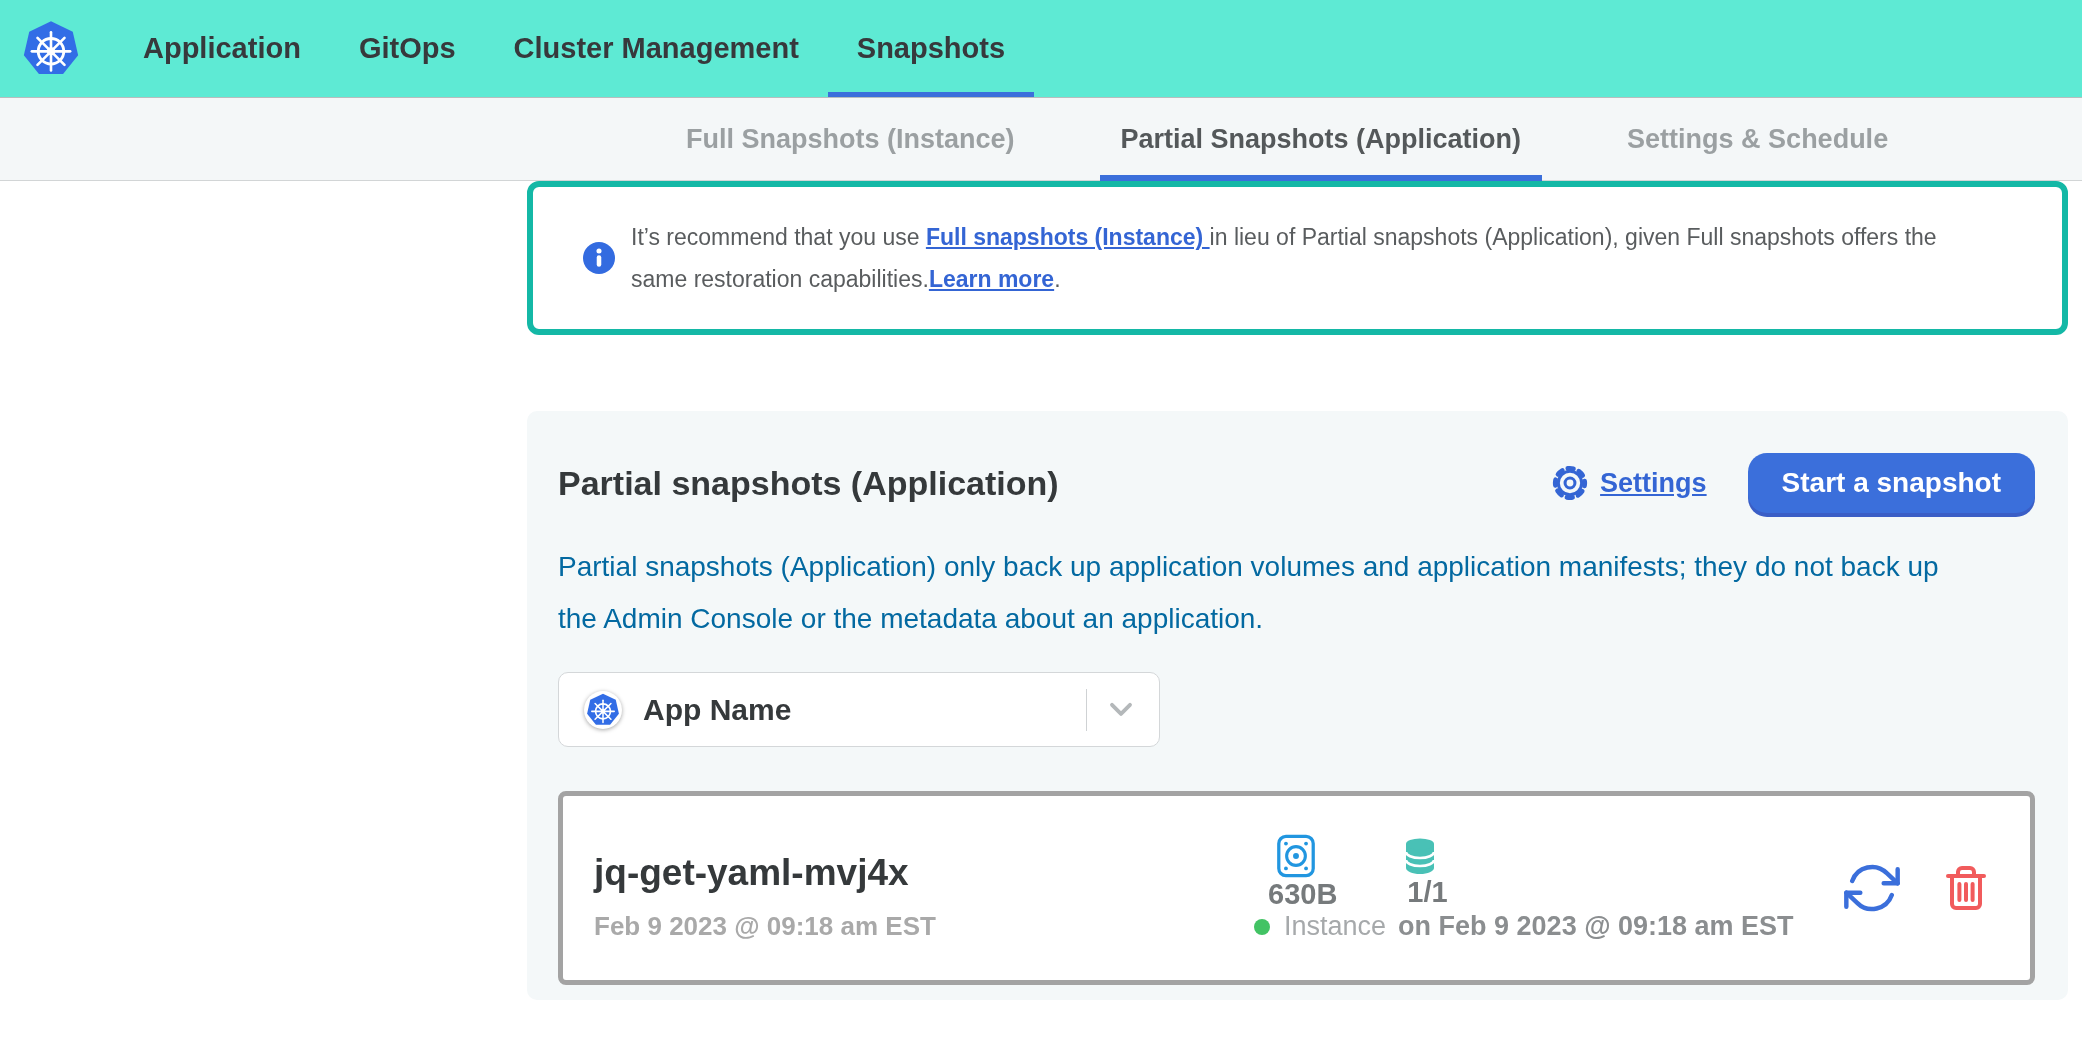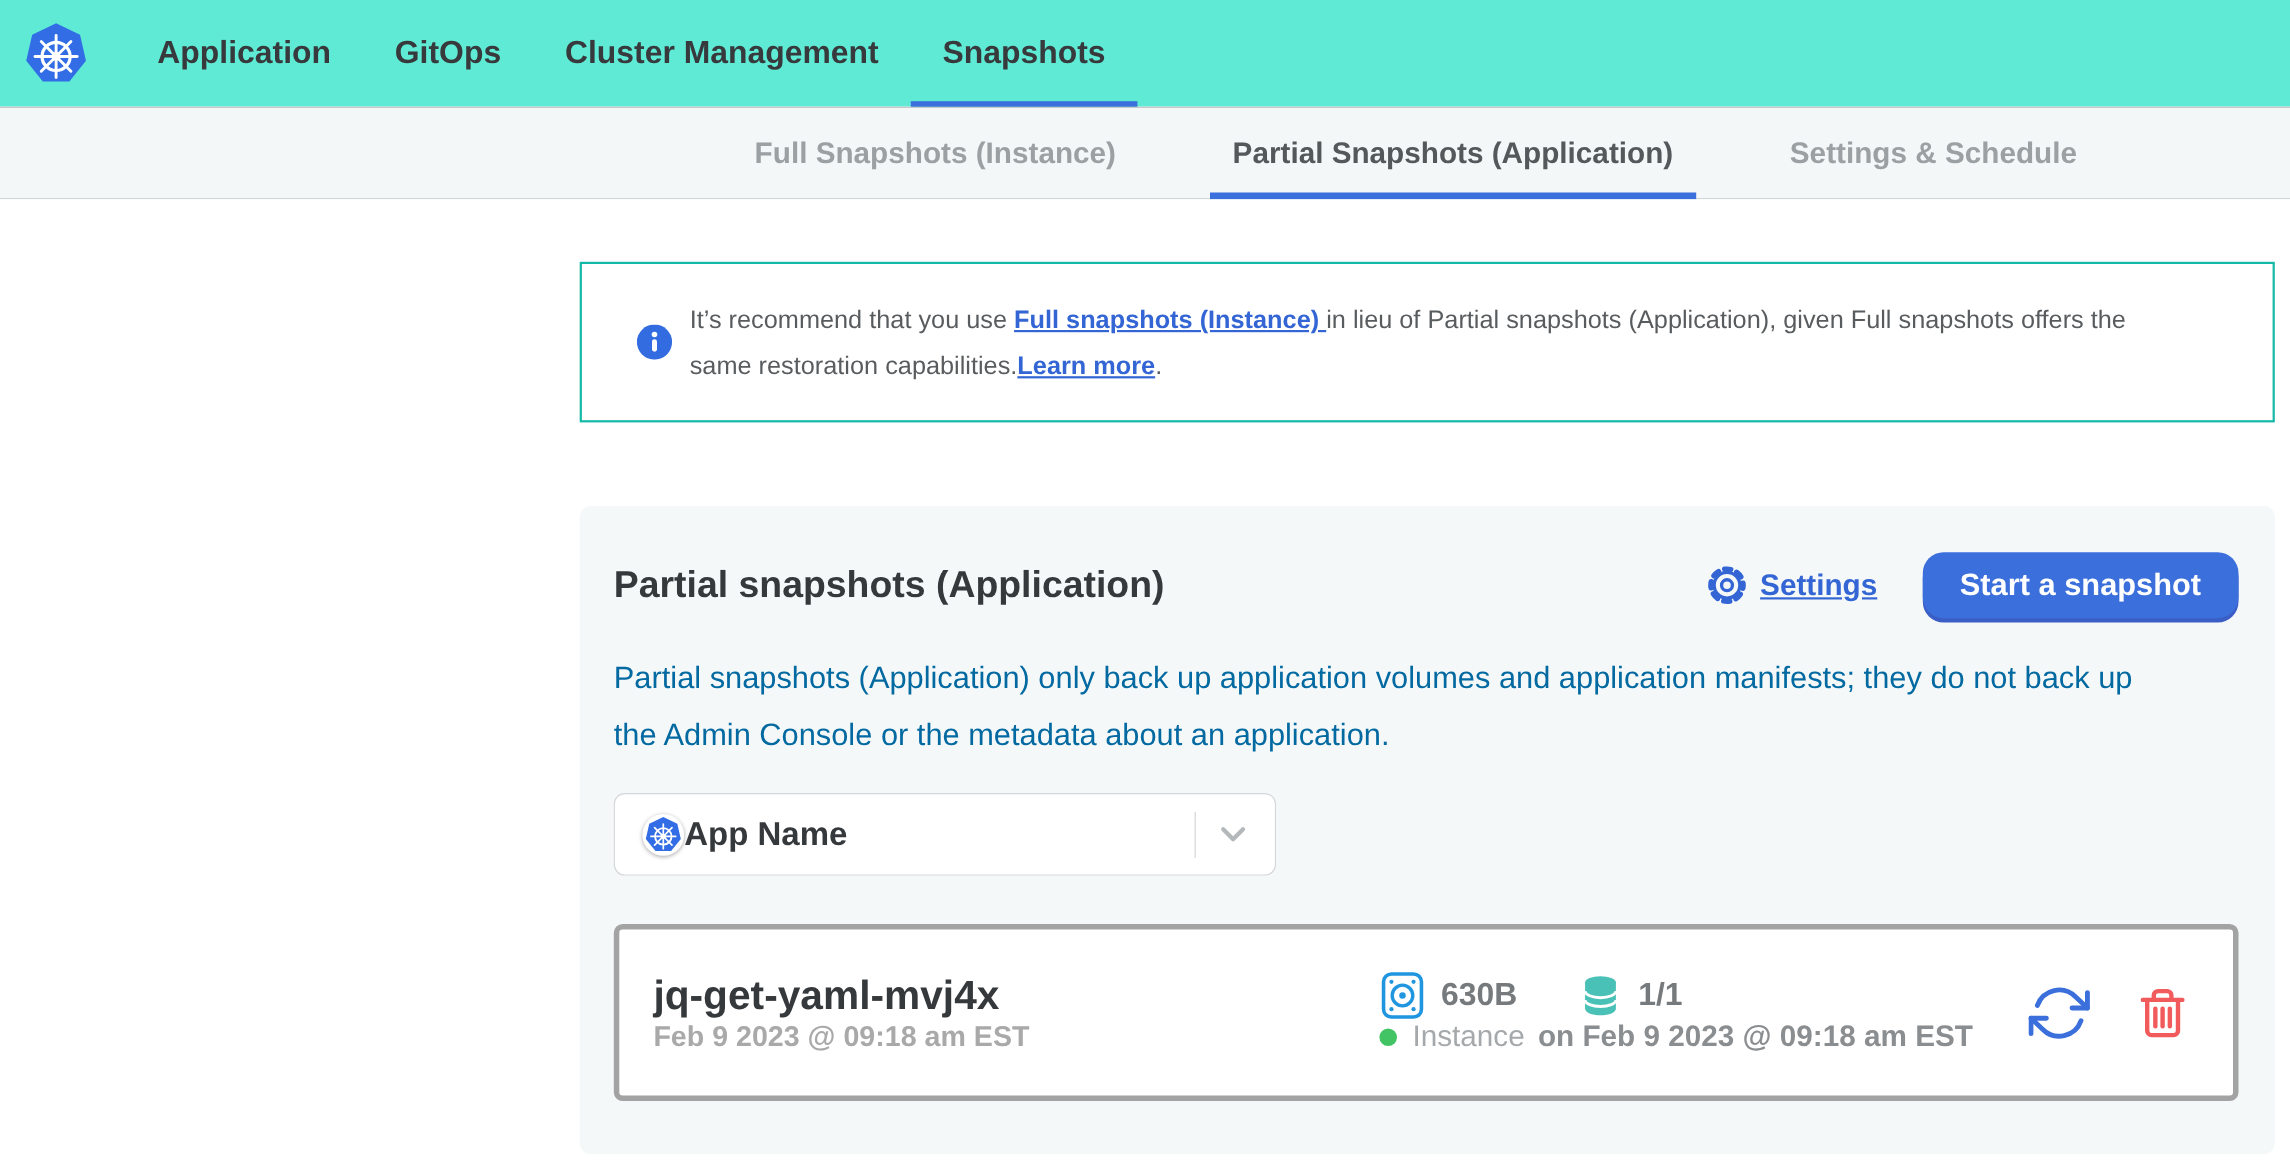--- a/index.html
+++ b/index.html
@@ -34,21 +34,21 @@
   .subtab{position:relative;display:flex;align-items:center;padding:0 21px;margin-right:64px;
     font-size:27px;font-weight:600;color:#9ba0a2;cursor:pointer;white-space:nowrap;}
   .subtab.active{color:#54585a;font-weight:700;}
   .subtab.active::after{content:"";position:absolute;left:0;right:0;bottom:-1px;height:6px;
     background:var(--underline-blue);}
 
   
   .content{margin-left:527px;width:1541px;}
 
   
-  .info-box{margin-top:57px;background:#fff;border:2px solid #14b8a6;border-radius:0;
+  .info-box{background:#fff;border:6px solid #14b8a6;border-radius:12px;
     padding:29px 30px 29px 50px;display:flex;align-items:center;}
   .info-icon{width:32px;height:32px;flex:none;margin-right:16px;color:#336be0;}
   .info-text{font-size:23px;line-height:42px;color:#595c5e;}
   .info-link{color:var(--link-blue);font-weight:700;text-decoration:underline;cursor:pointer;white-space:pre;}
 
   
   .panel{margin-top:76px;background:var(--panel-bg);border-radius:10px;
     padding:42px 33px 28px 31px;height:589px;}
   .panel-header{display:flex;align-items:center;}
   .panel-title{font-size:34px;font-weight:700;color:#35393b;}
@@ -61,32 +61,32 @@
     box-shadow:0 4px 0 #3a5ec6;cursor:pointer;}
 
   .panel-desc{margin-top:28px;font-size:28px;line-height:52px;color:#0369a1;}
 
   
   .dropdown{margin-top:27px;width:602px;height:75px;background:#fff;border:1px solid #d4d7d9;
     border-radius:10px;display:flex;align-items:center;padding:0 20px 0 25px;cursor:pointer;}
   .mini-logo-badge{width:38px;height:38px;border-radius:50%;background:#fff;flex:none;
     box-shadow:0 1px 4px rgba(0,0,0,.35);display:flex;align-items:center;justify-content:center;}
   .mini-logo{width:34px;height:34px;display:block;}
-  .dropdown-label{font-size:30px;font-weight:700;color:#35393b;}
+  .dropdown-label{margin-left:21px;font-size:30px;font-weight:700;color:#35393b;}
   .dropdown-divider{margin-left:auto;width:1px;height:42px;background:#cfd2d4;}
   .chevron-icon{margin-left:16px;width:36px;height:36px;color:#b4b8ba;}
 
   
   .snap-row{margin-top:44px;background:#fff;border:5px solid #a3a3a3;border-radius:8px;
     padding:38px 40px 38px 31px;display:grid;grid-template-columns:660px 1fr auto;
     grid-template-rows:auto auto;align-items:center;}
   .snap-name{grid-column:1;grid-row:1;font-size:37px;font-weight:700;color:#35393b;}
   .snap-date{grid-column:1;grid-row:2;font-size:26px;font-weight:700;color:#a9a9a9;}
   .snap-stats{grid-column:2;grid-row:1;display:flex;align-items:center;}
-  .stat{display:flex;align-items:center;margin-right:56px;}
+  .stat{display:flex;align-items:center;margin-right:56px;flex-direction:column;}
   .stat-icon{width:42px;height:44px;flex:none;}
   .size-icon{color:var(--size-icon-blue);}
   .volume-icon{color:var(--volume-teal);width:40px;height:40px;}
   .stat-label{margin-left:14px;font-size:29px;font-weight:700;color:#767a7c;}
   .snap-status{grid-column:2;grid-row:2;display:flex;align-items:center;font-size:27px;}
   .status-dot{width:16px;height:16px;border-radius:50%;background:var(--status-green);
     flex:none;margin-right:14px;}
   .status-label{color:#a6a9ab;margin-right:12px;}
   .status-detail{color:#8b8e90;font-weight:700;}
   .snap-actions{grid-column:3;grid-row:1/3;display:flex;align-items:center;gap:42px;align-self:center;}

